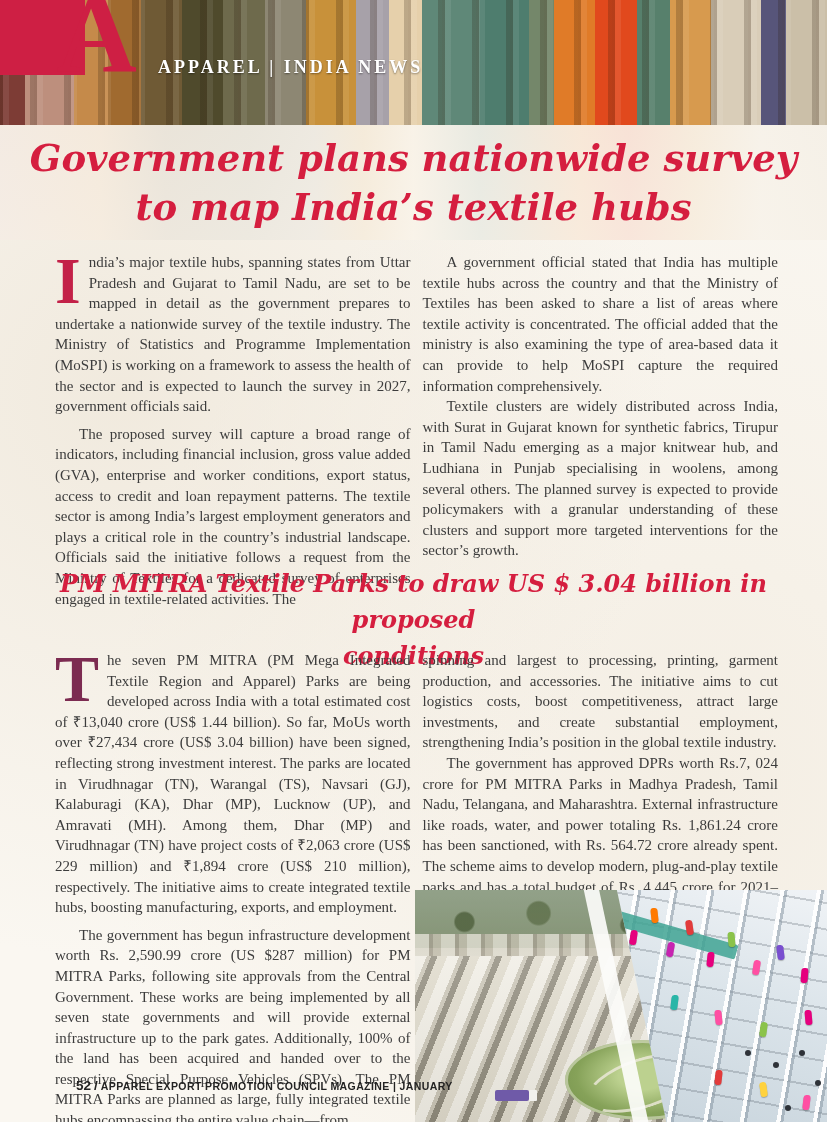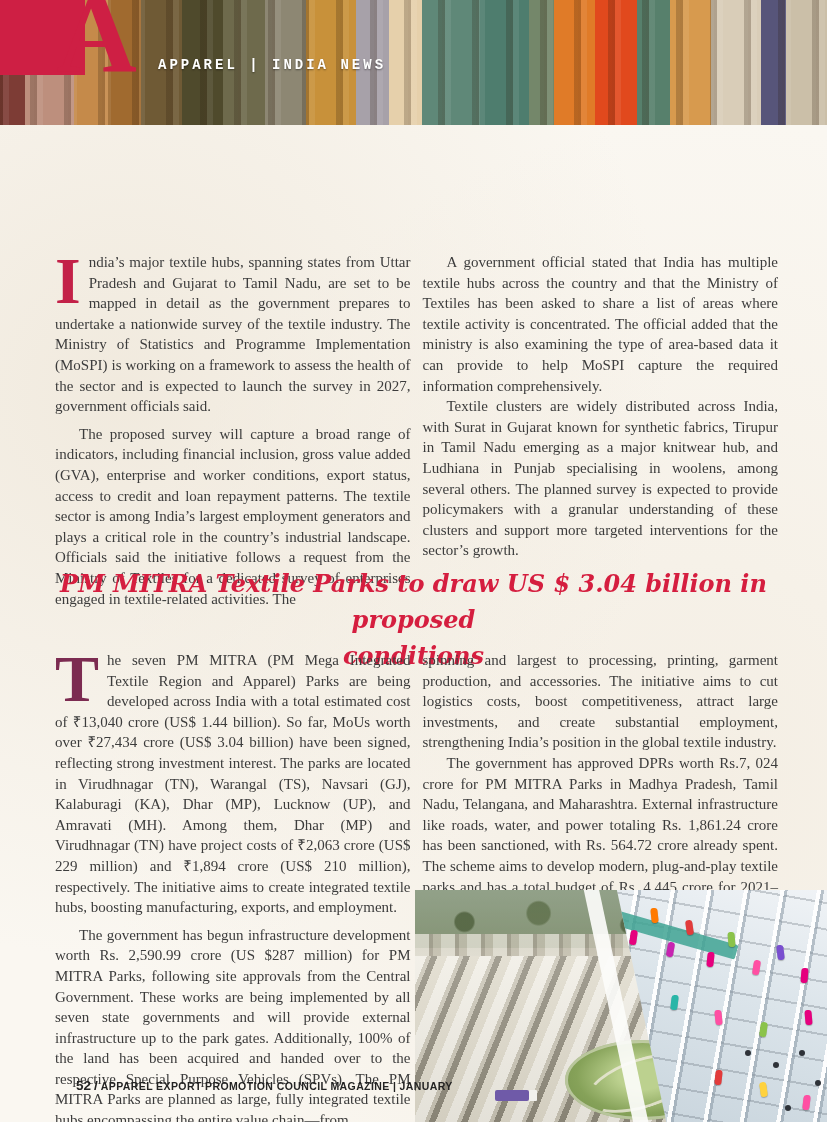--- a/index.html
+++ b/index.html
@@ -29,23 +29,22 @@
         #d9cdb8 86%, #d9cdb8 92%, #57557a 92%, #57557a 95%,
         #cbbfa8 95%, #cbbfa8 100%);
   }
   .logo-block{position:absolute; left:0; top:0; width:85px; height:75px; background:#ce1f44;}
   .logo-letter{
     position:absolute; left:56px; top:-22px; color:#ce1f44;
     font-family:"Liberation Serif", serif; font-weight:bold; font-size:112px; line-height:1;
   }
   .section-label{
     position:absolute; left:158px; top:57px; color:#ffffff;
-    font-size:14px; font-weight:bold; letter-spacing:3px;
+    font-size:18px; font-weight:bold; letter-spacing:3px;
     text-shadow:0 1px 2px rgba(0,0,0,0.45);
-    font-family:Liberation Mono, monospace;
   }
   
   .headline-band{
     position:absolute; left:0; top:125px; width:827px; height:115px;
     display:flex; flex-direction:column; align-items:center; justify-content:center;
     background:
       linear-gradient(rgba(251,247,240,0.88), rgba(251,247,240,0.9)),
       linear-gradient(90deg,
         #bd8f7d 0%, #c58a4a 12%, #6f5a35 20%, #6e6a4c 30%, #8d8773 38%,
         #c8913a 44%, #e6d0ab 50%, #5f8878 58%, #e07b28 70%, #e1491d 76%,
@@ -148,20 +147,26 @@
 </head>
 <body>
 
 <div class="page">
 
   <div class="fabric-strip"></div>
   <div class="logo-block"></div>
   <div class="logo-letter">A</div>
   <div class="section-label">APPAREL | INDIA NEWS</div>
 
+  <div class="headline-band">
+    <h1 style="margin:0;">
+      <span class="h1-line">Government plans nationwide survey</span>
+      <span class="h1-line">to map India’s textile hubs</span>
+    </h1>
+  </div>
 
   <div class="article art1">
     <div class="col">
       <p class="body-p"><span class="dropcap red">I</span><span>ndia’s major textile hubs, spanning states from Uttar Pradesh and Gujarat to Tamil Nadu, are set to be mapped in detail as the government prepares to undertake a nationwide survey of the textile industry. The Ministry of Statistics and Programme Implementation (MoSPI) is working on a framework to assess the health of the sector and is expected to launch the survey in 2027, government officials said.</span></p>
       <p class="body-p indent gap">The proposed survey will capture a broad range of indicators, including financial inclusion, gross value added (GVA), enterprise and worker conditions, export status, access to credit and loan repayment patterns. The textile sector is among India’s largest employment generators and plays a critical role in the country’s industrial landscape. Officials said the initiative follows a request from the Ministry of Textiles for a dedicated survey of enterprises engaged in textile-related activities. The</p>
     </div>
     <div class="col">
       <p class="body-p indent">A government official stated that India has multiple textile hubs across the country and that the Ministry of Textiles has been asked to share a list of areas where textile activity is concentrated. The official added that the ministry is also examining the type of area-based data it can provide to help MoSPI capture the required information comprehensively.</p>
       <p class="body-p indent">Textile clusters are widely distributed across India, with Surat in Gujarat known for synthetic fabrics, Tirupur in Tamil Nadu emerging as a major knitwear hub, and Ludhiana in Punjab specialising in woolens, among several others. The planned survey is expected to provide policymakers with a granular understanding of these clusters and support more targeted interventions for the sector’s growth.</p>
     </div>

